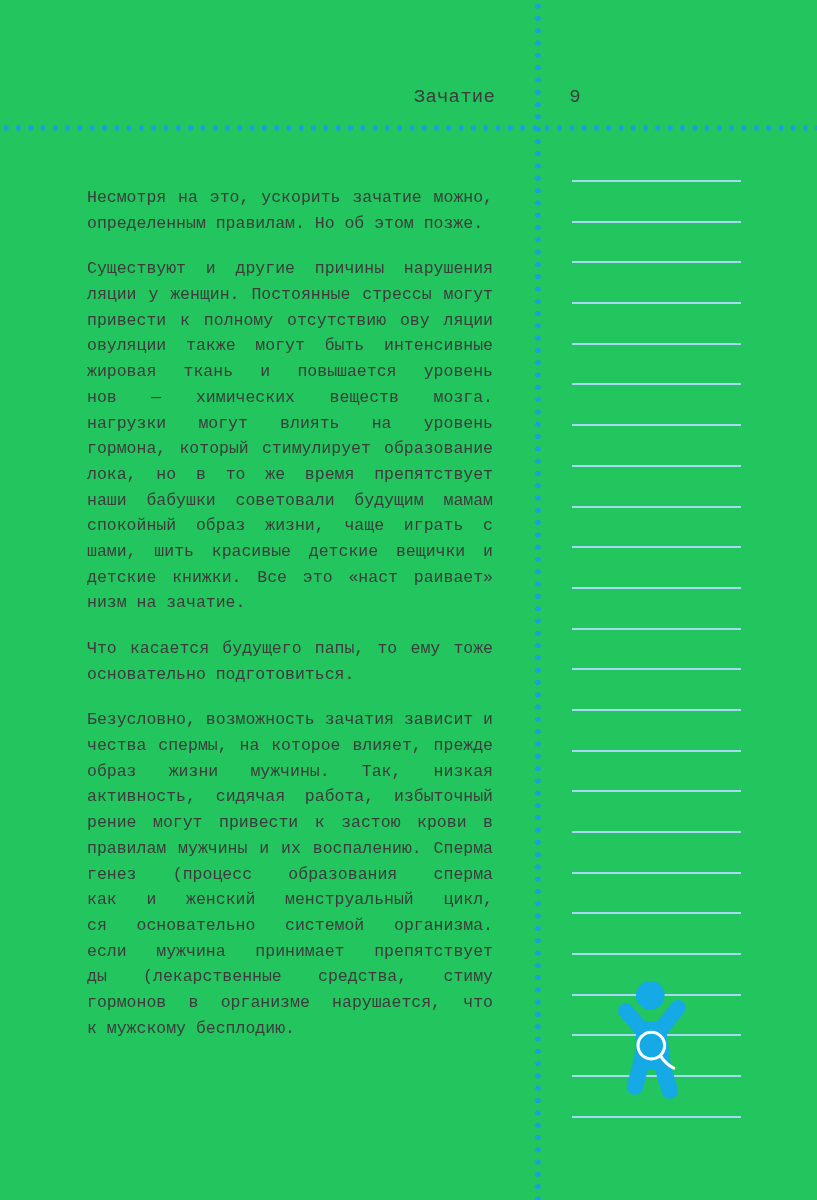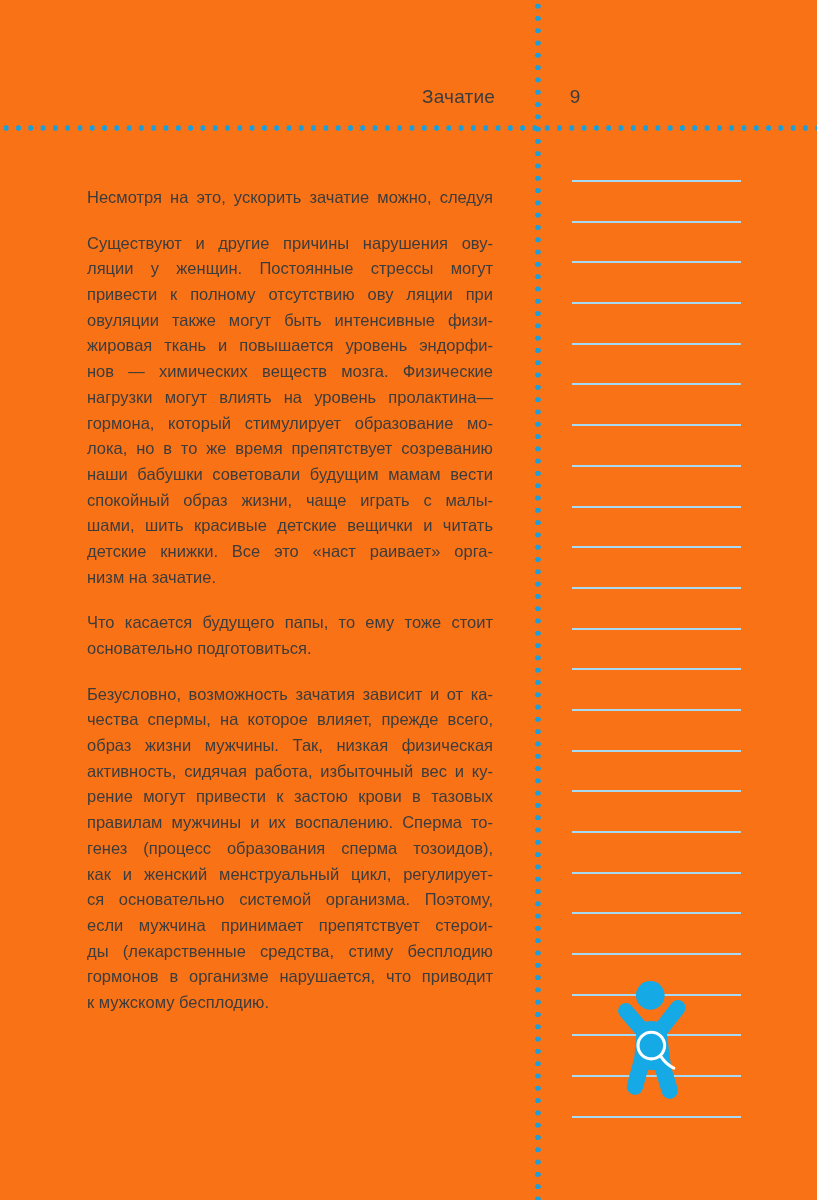--- a/index.html
+++ b/index.html
@@ -7,23 +7,23 @@
     --rule: #a5daf2;
     --icon: #15a9e6;
     --text: #3c3c3c;
   }
   * { margin: 0; padding: 0; box-sizing: border-box; }
   html, body { background: #e8e8e8; }
   .page {
     position: relative;
     width: 817px;
     height: 1200px;
-    background: #f97316;
+    background: #22c55e;
     overflow: hidden;
-    font-family: Liberation Sans, sans-serif;
+    font-family: Liberation Mono, monospace;
     color: var(--text);
     margin: 0 auto;
   }
   
   .header-title {
     position: absolute;
     top: 86px;
     left: 0;
     width: 495px;
     text-align: right;
@@ -109,20 +109,21 @@
 
   <div class="header-title">Зачатие</div>
   <div class="header-page-num">9</div>
 
   <div class="dots-h"></div>
   <div class="dots-v"></div>
 
   <div class="text-col">
       <div class="paragraph">
         <div class="line">Несмотря на это, ускорить зачатие можно, следуя</div>
+        <div class="line last">определенным правилам. Но об этом позже.</div>
       </div>
       <div class="paragraph">
         <div class="line">Существуют и другие причины нарушения ову-</div>
         <div class="line">ляции у женщин. Постоянные стрессы могут</div>
         <div class="line">привести к полному отсутствию ову ляции при</div>
         <div class="line">овуляции также могут быть интенсивные физи-</div>
         <div class="line">жировая ткань и повышается уровень эндорфи-</div>
         <div class="line">нов — химических веществ мозга. Физические</div>
         <div class="line">нагрузки могут влиять на уровень пролактина—</div>
         <div class="line">гормона, который стимулирует образование мо-</div>

